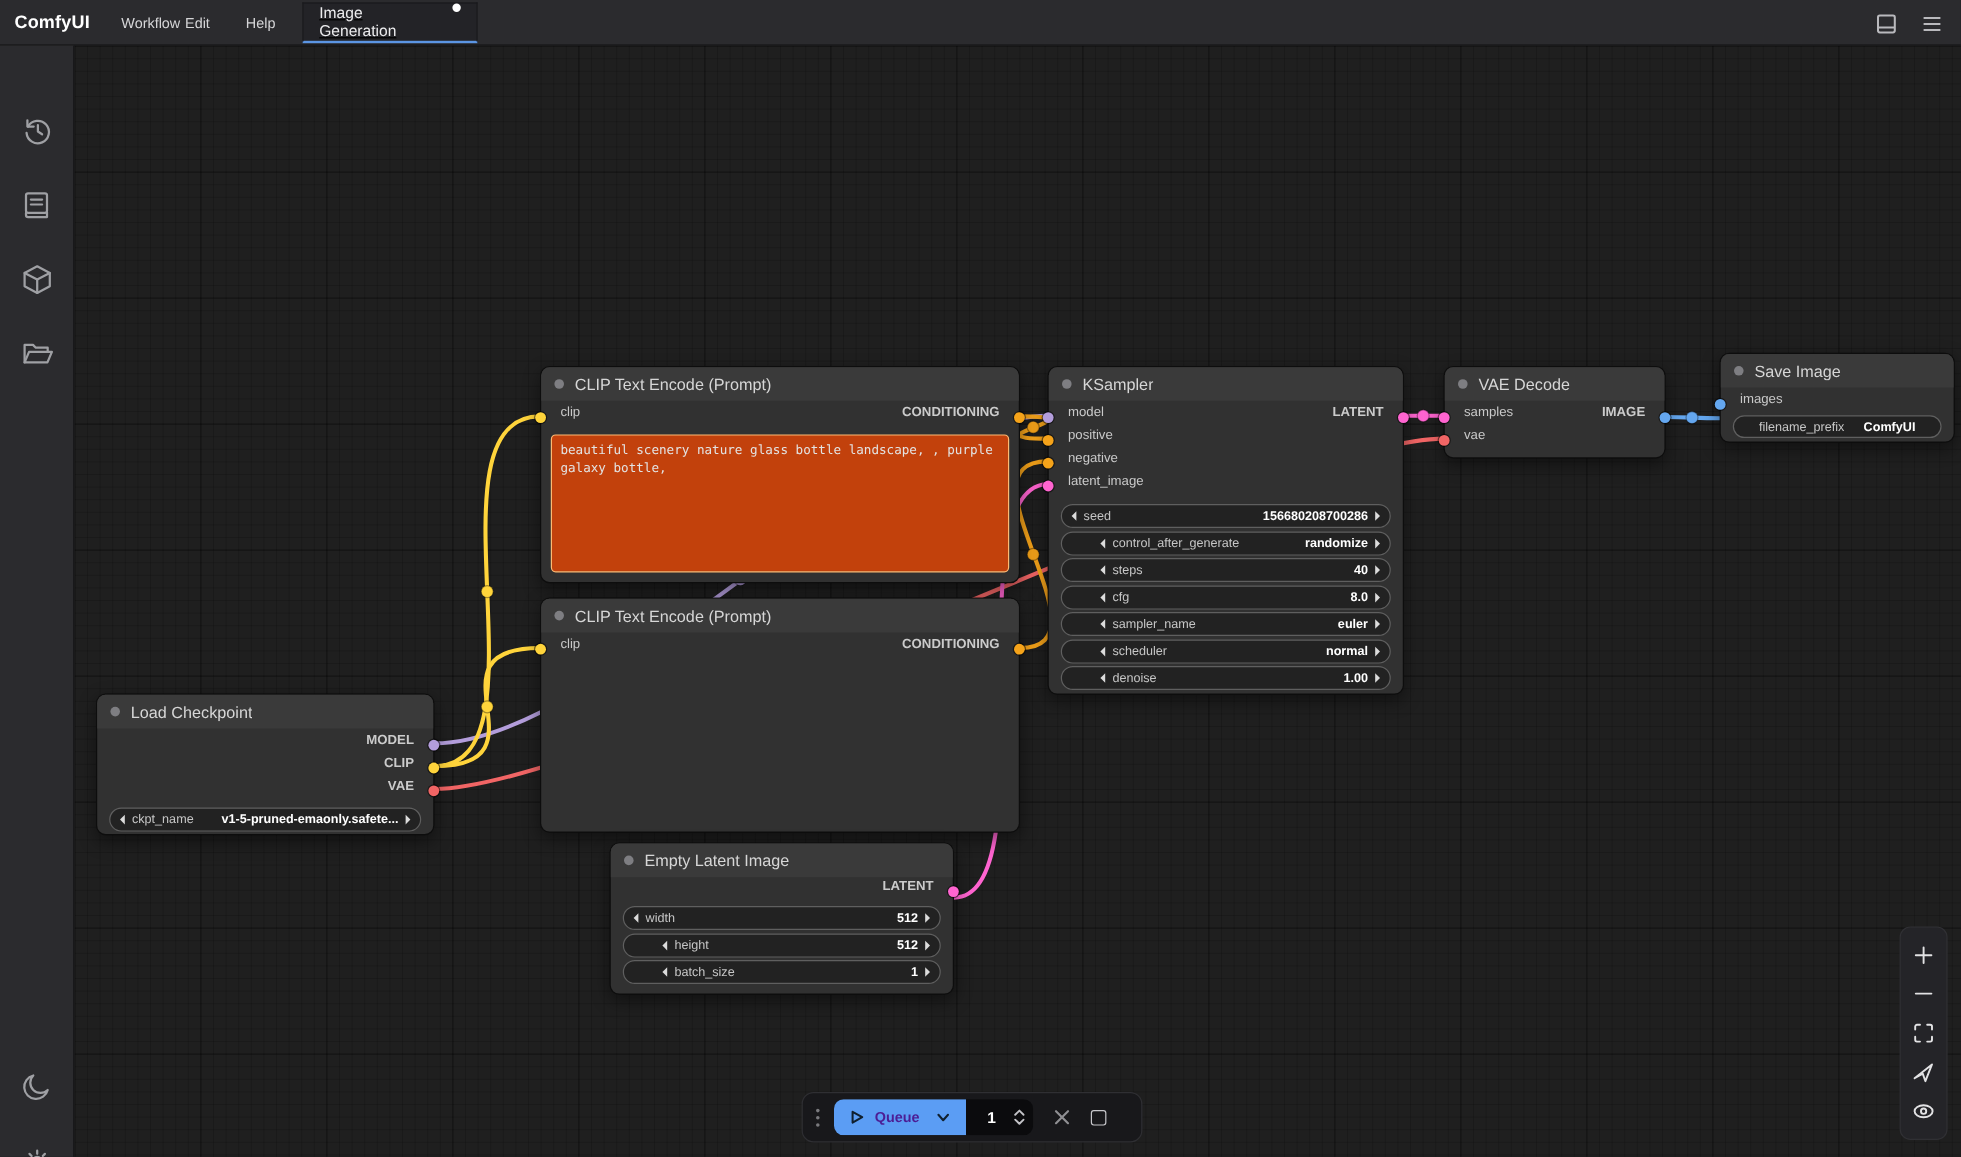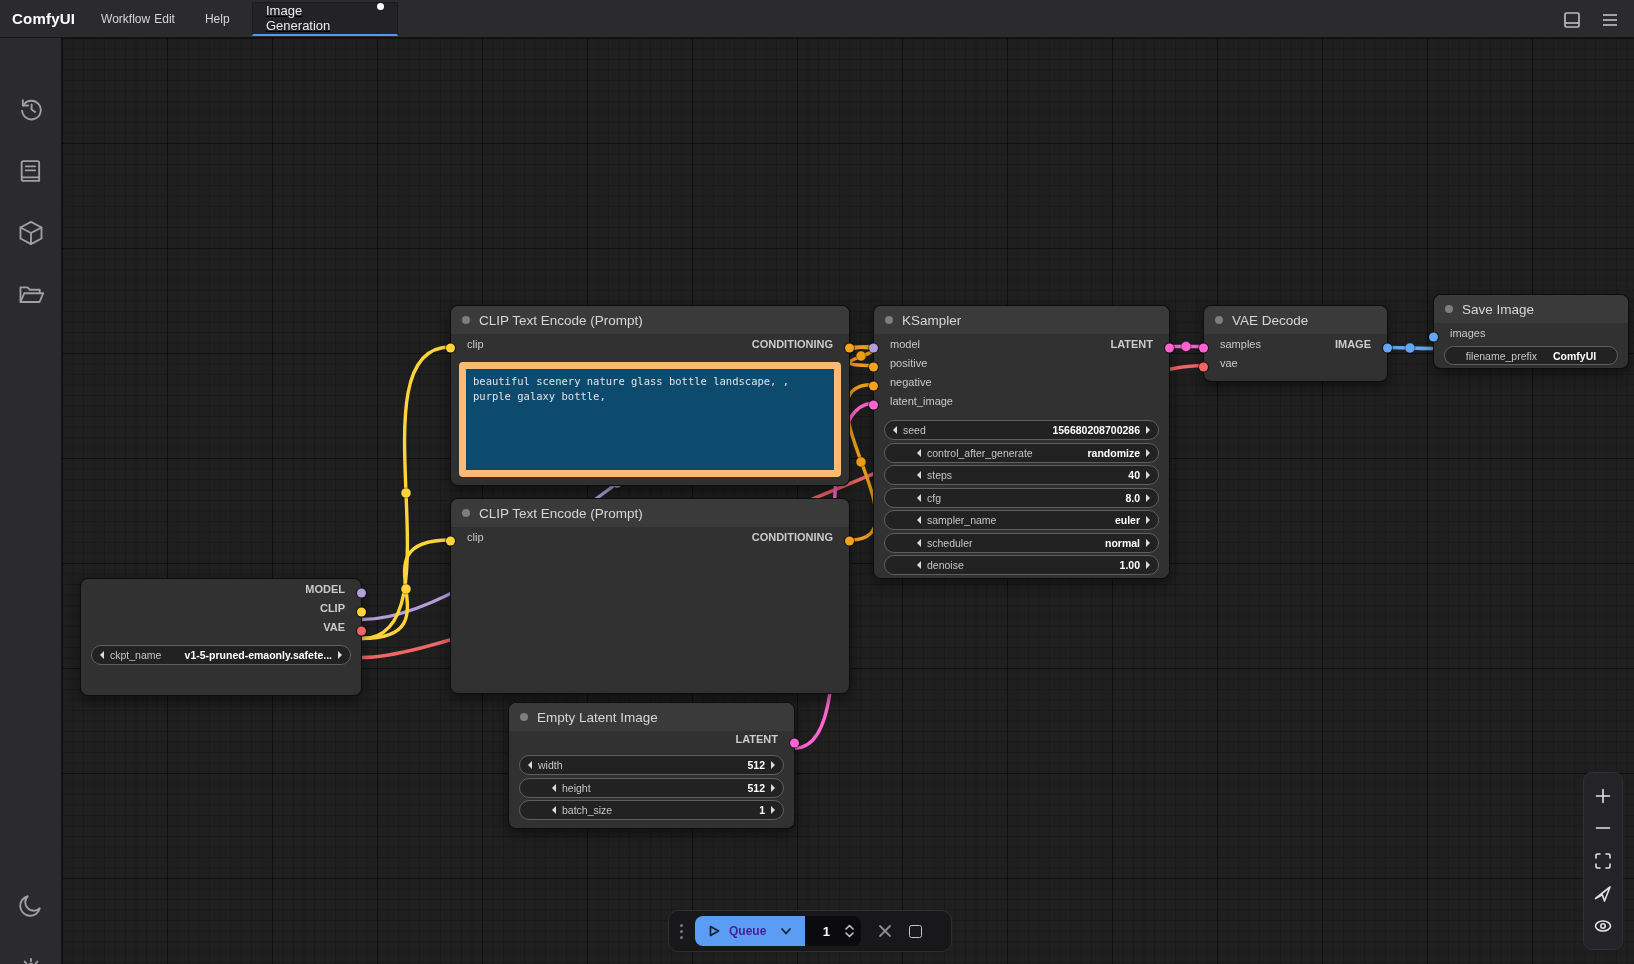--- a/index.html
+++ b/index.html
@@ -60,21 +60,21 @@
   .c-cond{background:#f5a31a;} .c-latent{background:#ff64d0;} .c-image{background:#64a7f0;}
 
   .widget{height:20px;border-radius:10px;background:#222;border:1px solid #5f5f5f;display:flex;
     align-items:center;padding:0 8px;gap:6px;margin:0 10px;font-size:10.5px;}
   .widget + .widget{margin-top:2.5px;padding-left:32px;}
   .wname{color:#c6c6c6;white-space:nowrap;}
   .wval{margin-left:auto;font-weight:bold;color:#fff;white-space:nowrap;}
   .arr{width:0;height:0;border:4.5px solid transparent;flex:0 0 auto;}
   .arr.l{border-right-color:#dcdcdc;border-left-width:0;}
   .arr.r{border-left-color:#dcdcdc;border-right-width:0;}
-  .ta{margin:0 8px;background:#0c4a6e;border:7px solid #fdba74;border-radius:4px;padding:5px 7px;
+  .ta{margin:0 8px;background:#c2410c;border:1px solid #fdba74;border-radius:4px;padding:5px 7px;
     font-family:"DejaVu Sans Mono","Liberation Mono",monospace;font-size:10.5px;line-height:1.45;
     color:#e3e3e3;overflow:hidden;}
 
   
   .queuebar{position:absolute;left:668px;top:910px;width:284px;height:42px;background:#18181b;
     border:1px solid #2f2f33;border-radius:10px;display:flex;align-items:center;padding:0 11px;
     z-index:5;}
   .drag-dots{display:flex;flex-direction:column;gap:3px;margin-right:12px;}
   .drag-dots i{width:3px;height:3px;border-radius:50%;background:#7a7a7e;}
   .qgroup{display:flex;height:30px;border-radius:8px;overflow:hidden;}
@@ -181,20 +181,24 @@
   <circle cx="861" cy="462" r="5" fill="#f5a31a"></circle>
   <path d="M795,748 C875,748 793,403.5 873,403.5" stroke="#ff64d0"></path>
   <circle cx="834" cy="576" r="5" fill="#ff64d0"></circle>
   <path d="M1170,346.5 C1186,346.5 1187,346.5 1203,346.5" stroke="#ff64d0"></path>
   <circle cx="1186" cy="346.5" r="5" fill="#ff64d0"></circle>
   <path d="M1388,347.5 C1408,347.5 1413,348.5 1433,348.5" stroke="#64a7f0"></path>
   <circle cx="1410" cy="348" r="5" fill="#64a7f0"></circle>
 </svg>
 
 <div class="node" style="left:80px;top:578px;width:282px;height:118px">
+  <div class="ntitle">
+    <span class="tdot"></span>
+    <span class="ttext">Load Checkpoint</span>
+  </div>
   <div class="rows">
     <div class="prow">
       <span class="lab-out">MODEL</span>
       <span class="pdot out c-model"></span>
     </div>
     <div class="prow">
       <span class="lab-out">CLIP</span>
       <span class="pdot out c-clip"></span>
     </div>
     <div class="prow">

